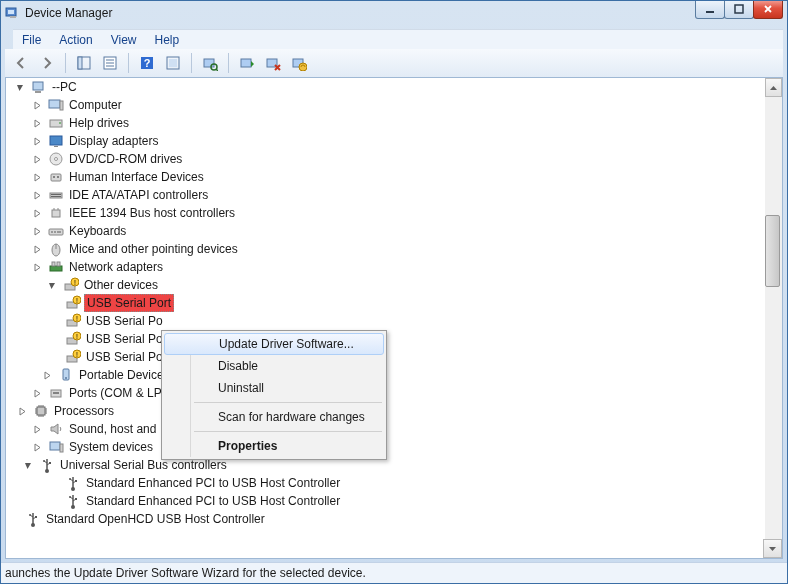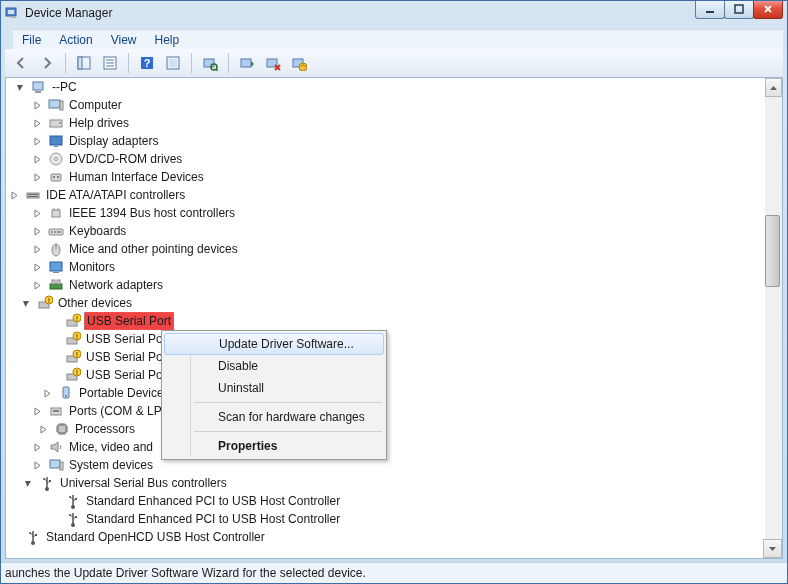--- a/index.html
+++ b/index.html
@@ -234,21 +234,21 @@
           </span>
     <span class="ico">
             <svg width="16" height="16">
               <rect x="3" y="5" width="10" height="7" rx="1" fill="#d8d8d8" stroke="#888"></rect>
               <circle cx="6" cy="8" r="1" fill="#666"></circle>
               <circle cx="10" cy="8" r="1" fill="#666"></circle>
             </svg>
           </span>
     <span class="lbl">Human Interface Devices</span>
   </div>
-        <div class="row" style="">
+        <div class="row" style="padding-left:23px">
     <span class="tw">
             <svg width="9" height="9">
               <path d="M2 1l5 3.5L2 8z" fill="#fff" stroke="#7b7b7b"></path>
             </svg>
           </span>
     <span class="ico">
             <svg width="16" height="16">
               <rect x="2" y="6" width="12" height="5" fill="#c8c8c8" stroke="#888"></rect>
               <rect x="3" y="7" width="10" height="1" fill="#666"></rect>
               <rect x="3" y="9" width="10" height="1" fill="#666"></rect>
@@ -301,42 +301,28 @@
     <span class="lbl">Mice and other pointing devices</span>
   </div>
         <div class="row" style="padding-left:23px">
     <span class="tw">
             <svg width="9" height="9">
               <path d="M2 1l5 3.5L2 8z" fill="#fff" stroke="#7b7b7b"></path>
             </svg>
           </span>
     <span class="ico">
             <svg width="16" height="16">
-              <rect x="2" y="3" width="12" height="9" fill="#5fa0e0" stroke="#2a5b9c"></rect>
-              <rect x="5" y="13" width="6" height="1" fill="#888"></rect>
-            </svg>
-          </span>
-    <span class="lbl">Monitors</span>
-  </div>
-        <div class="row" style="padding-left:23px">
-    <span class="tw">
-            <svg width="9" height="9">
-              <path d="M2 1l5 3.5L2 8z" fill="#fff" stroke="#7b7b7b"></path>
-            </svg>
-          </span>
-    <span class="ico">
-            <svg width="16" height="16">
               <rect x="2" y="7" width="12" height="5" fill="#4a9648" stroke="#2b6b2b"></rect>
               <rect x="4" y="3" width="3" height="4" fill="#d0d0d0" stroke="#888"></rect>
               <rect x="9" y="3" width="3" height="4" fill="#d0d0d0" stroke="#888"></rect>
             </svg>
           </span>
     <span class="lbl">Network adapters</span>
   </div>
-        <div class="row" style="padding-left:12px">
+        <div class="row" style="padding-left:38px">
     <span class="tw">
             <svg width="9" height="9">
               <path d="M1 2l6 0L3.5 8z" fill="#595959"></path>
             </svg>
           </span>
     <span class="ico">
             <svg width="16" height="16">
               <rect x="2" y="7" width="10" height="6" fill="#c8c8c8" stroke="#888"></rect>
               <circle cx="12" cy="5" r="4" fill="#ffcf3d" stroke="#b08000"></circle>
               <text x="12" y="8" text-anchor="middle" font-size="7" fill="#000">!</text>
@@ -411,21 +397,21 @@
     <span class="ico">
             <svg width="16" height="16">
               <rect x="3" y="5" width="10" height="7" fill="#d8d8d8" stroke="#888"></rect>
               <circle cx="6" cy="8" r="1" fill="#666"></circle>
               <circle cx="8" cy="8" r="1" fill="#666"></circle>
               <circle cx="10" cy="8" r="1" fill="#666"></circle>
             </svg>
           </span>
     <span class="lbl">Ports (COM &amp; LP</span>
   </div>
-        <div class="row" style="padding-left:29px">
+        <div class="row" style="padding-left:8px">
     <span class="tw">
             <svg width="9" height="9">
               <path d="M2 1l5 3.5L2 8z" fill="#fff" stroke="#7b7b7b"></path>
             </svg>
           </span>
     <span class="ico">
             <svg width="16" height="16">
               <rect x="4" y="4" width="8" height="8" fill="#c8c8c8" stroke="#666"></rect>
               <path d="M4 6h-2M4 8h-2M4 10h-2M12 6h2M12 8h2M12 10h2M6 4v-2M8 4v-2M10 4v-2M6 12v2M8 12v2M10 12v2" stroke="#666"></path>
             </svg>
@@ -437,21 +423,21 @@
             <svg width="9" height="9">
               <path d="M2 1l5 3.5L2 8z" fill="#fff" stroke="#7b7b7b"></path>
             </svg>
           </span>
     <span class="ico">
             <svg width="16" height="16">
               <path d="M3 6v4h3l4 3V3L6 6z" fill="#c8c8c8" stroke="#888"></path>
               <path d="M12 6c1 1 1 3 0 4" fill="none" stroke="#888"></path>
             </svg>
           </span>
-    <span class="lbl">Mice, video and</span>
+    <span class="lbl">Sound, host and</span>
   </div>
         <div class="row" style="padding-left:23px">
     <span class="tw">
             <svg width="9" height="9">
               <path d="M2 1l5 3.5L2 8z" fill="#fff" stroke="#7b7b7b"></path>
             </svg>
           </span>
     <span class="ico">
             <svg width="16" height="16">
               <rect x="2" y="3" width="10" height="8" fill="#bcd5ef" stroke="#5b7aa1"></rect>

